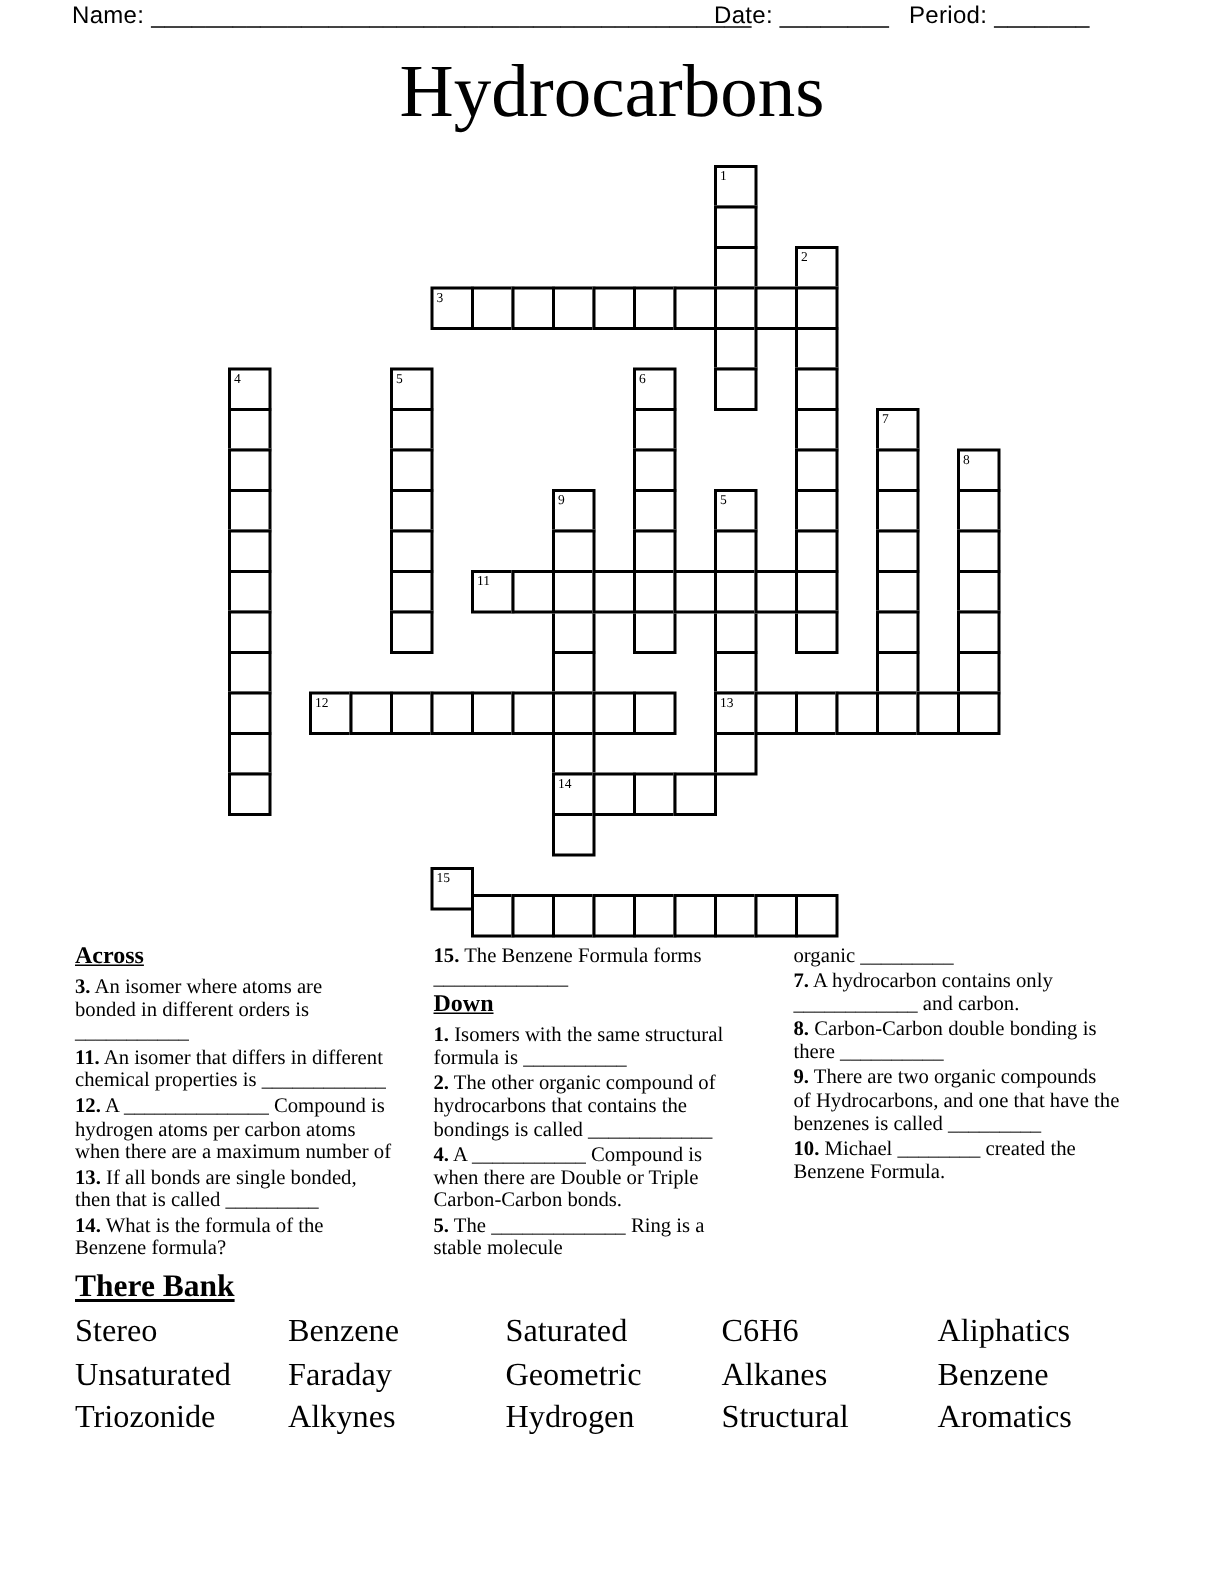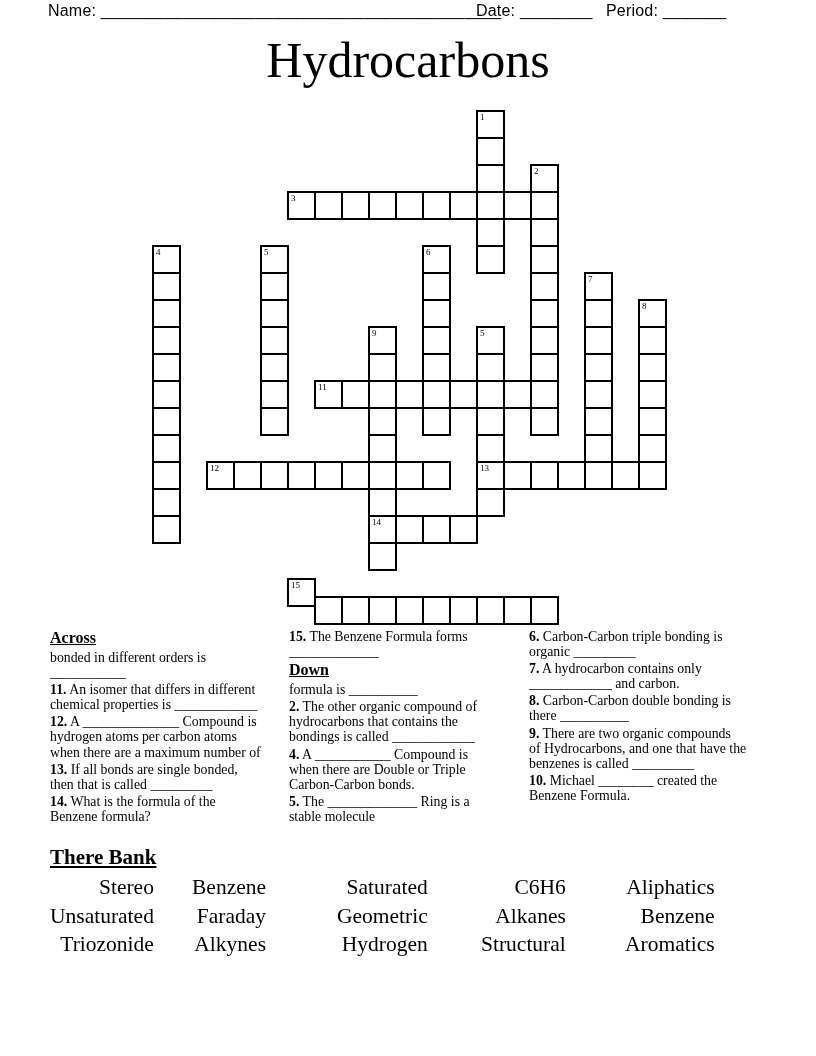--- a/index.html
+++ b/index.html
@@ -20,21 +20,21 @@
   .clue-col { position:absolute; top:629px; font-size:13.8px; }
   #clues-left   { left:50px;  width:238px; }
   #clues-middle { left:289px; width:240px; }
   #clues-right  { left:529px; width:242px; }
   .clue-head { font-size:16px; font-weight:bold; text-decoration:underline; line-height:17px; margin-bottom:4px; }
   .clue { margin-bottom:2px; }
   .clue .line { line-height:15.1px; white-space:nowrap; }
   .clue-num { font-weight:bold; }
 
   #wb-title { position:absolute; left:50px; top:845px; font-size:21px; font-weight:bold; text-decoration:underline; line-height:24px; }
-  #wordbank { position:absolute; left:50px; top:873px; width:720px; height:90px;text-align:right; }
+  #wordbank { position:absolute; left:50px; top:873px; width:720px; height:90px; }
   .wb-col { position:absolute; top:0; }
   .wb-item { font-size:21.5px; line-height:28.6px; white-space:nowrap; }
 </style>
 </head>
 <body>
 
 <div id="hdr-name" class="hdr-item"><span>Name:</span> <span>____________________________________________</span></div>
 <div id="hdr-date" class="hdr-item"><span>Date:</span> <span>________</span></div>
 <div id="hdr-period" class="hdr-item"><span>Period:</span> <span>_______</span></div>
 
@@ -180,20 +180,21 @@
     <div class="cell" style="left: 297px; top: 486px;"></div>
     <div class="cell" style="left: 324px; top: 486px;"></div>
     <div class="cell" style="left: 351px; top: 486px;"></div>
     <div class="cell" style="left: 378px; top: 486px;"></div>
   </div>
 
 <div id="clues-left" class="clue-col">
   <div class="clue-head">Across</div>
   <div>
       <div class="clue">
+        <div class="line"><span class="clue-num">3.</span> An isomer where atoms are</div>
         <div class="line">bonded in different orders is</div>
         <div class="line">___________</div>
       </div>
       <div class="clue">
         <div class="line"><span class="clue-num">11.</span> An isomer that differs in different</div>
         <div class="line">chemical properties is ____________</div>
       </div>
       <div class="clue">
         <div class="line"><span class="clue-num">12.</span> A ______________ Compound is</div>
         <div class="line">hydrogen atoms per carbon atoms</div>
@@ -213,20 +214,21 @@
 <div id="clues-middle" class="clue-col">
   <div>
       <div class="clue">
         <div class="line"><span class="clue-num">15.</span> The Benzene Formula forms</div>
         <div class="line">_____________</div>
       </div>
     </div>
   <div class="clue-head">Down</div>
   <div>
       <div class="clue">
+        <div class="line"><span class="clue-num">1.</span> Isomers with the same structural</div>
         <div class="line">formula is __________</div>
       </div>
       <div class="clue">
         <div class="line"><span class="clue-num">2.</span> The other organic compound of</div>
         <div class="line">hydrocarbons that contains the</div>
         <div class="line">bondings is called ____________</div>
       </div>
       <div class="clue">
         <div class="line"><span class="clue-num">4.</span> A ___________ Compound is</div>
         <div class="line">when there are Double or Triple</div>
@@ -235,21 +237,20 @@
       <div class="clue">
         <div class="line"><span class="clue-num">5.</span> The _____________ Ring is a</div>
         <div class="line">stable molecule</div>
       </div>
     </div>
 </div>
 
 <div id="clues-right" class="clue-col">
   <div>
       <div class="clue">
-        <div class="line"><span class="clue-num">6.</span> Carbon-Carbon triple bonding is</div>
         <div class="line">organic _________</div>
       </div>
       <div class="clue">
         <div class="line"><span class="clue-num">7.</span> A hydrocarbon contains only</div>
         <div class="line">____________ and carbon.</div>
       </div>
       <div class="clue">
         <div class="line"><span class="clue-num">8.</span> Carbon-Carbon double bonding is</div>
         <div class="line">there __________</div>
       </div>

